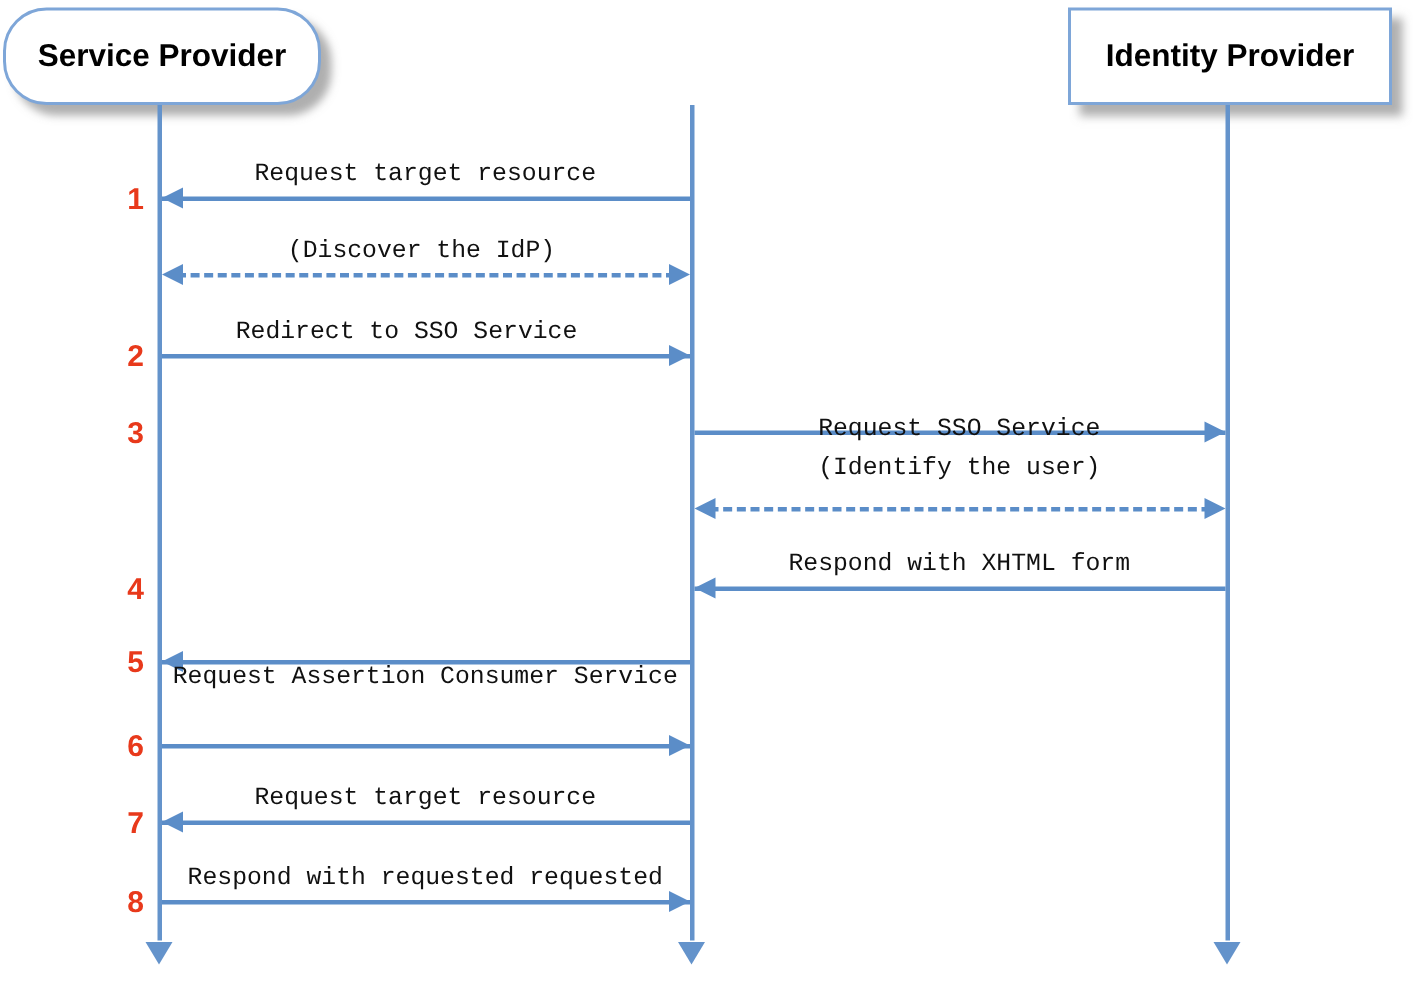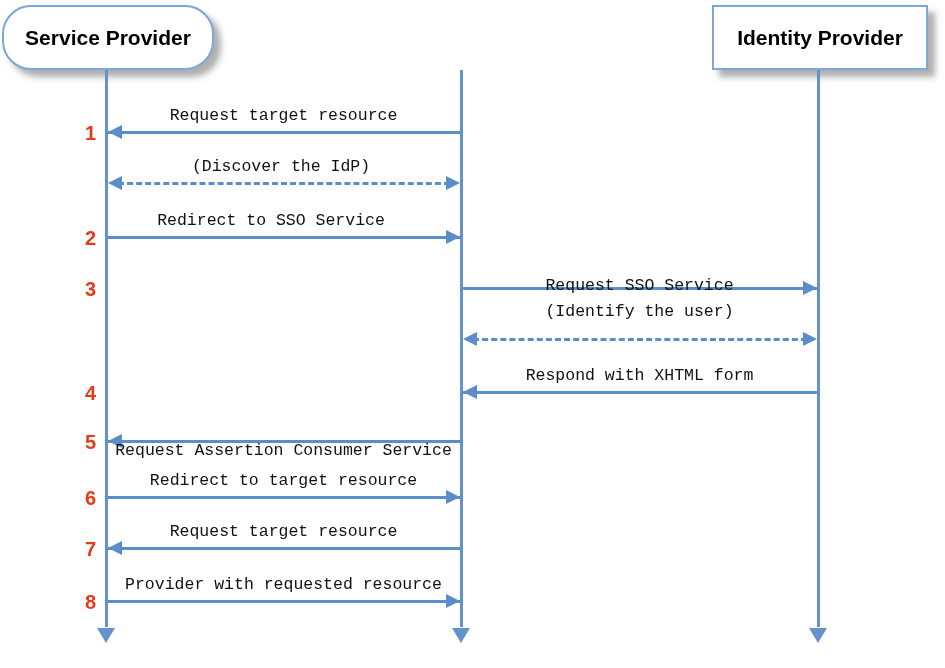--- a/index.html
+++ b/index.html
@@ -113,23 +113,22 @@
     <div class="msg-line" style="left: 462.5px; width: 354px; top: 390.5px;"></div>
     <div class="arrowhead left" style="left: 462.5px; top: 385px;"></div>
     <div class="msg-label" style="left: 639.5px; top: 366px;">Respond with XHTML form</div>
     <div class="step-num" style="left: 60px; top: 383px;">4</div>
     <div class="msg-line" style="left: 107.5px; width: 352px; top: 439.5px;"></div>
     <div class="arrowhead left" style="left: 107.5px; top: 434px;"></div>
     <div class="msg-label" style="left: 283.5px; top: 429px; margin-top: 12px;">Request Assertion Consumer Service</div>
     <div class="step-num" style="left: 60px; top: 432px;">5</div>
     <div class="msg-line" style="left: 107.5px; width: 352px; top: 495.5px;"></div>
     <div class="arrowhead right" style="left: 445.5px; top: 490px;"></div>
-    <div class="msg-label" style="left: 283.5px; top: 471px;">Redirect to target resource</div>
     <div class="step-num" style="left: 60px; top: 488px;">6</div>
     <div class="msg-line" style="left: 107.5px; width: 352px; top: 546.5px;"></div>
     <div class="arrowhead left" style="left: 107.5px; top: 541px;"></div>
     <div class="msg-label" style="left: 283.5px; top: 522px;">Request target resource</div>
     <div class="step-num" style="left: 60px; top: 539px;">7</div>
     <div class="msg-line" style="left: 107.5px; width: 352px; top: 599.5px;"></div>
     <div class="arrowhead right" style="left: 445.5px; top: 594px;"></div>
-    <div class="msg-label" style="left: 283.5px; top: 575px;">Provider with requested resource</div>
+    <div class="msg-label" style="left: 283.5px; top: 575px;">Respond with requested requested</div>
     <div class="step-num" style="left: 60px; top: 592px;">8</div>
   </div>
 
 </body></html>

